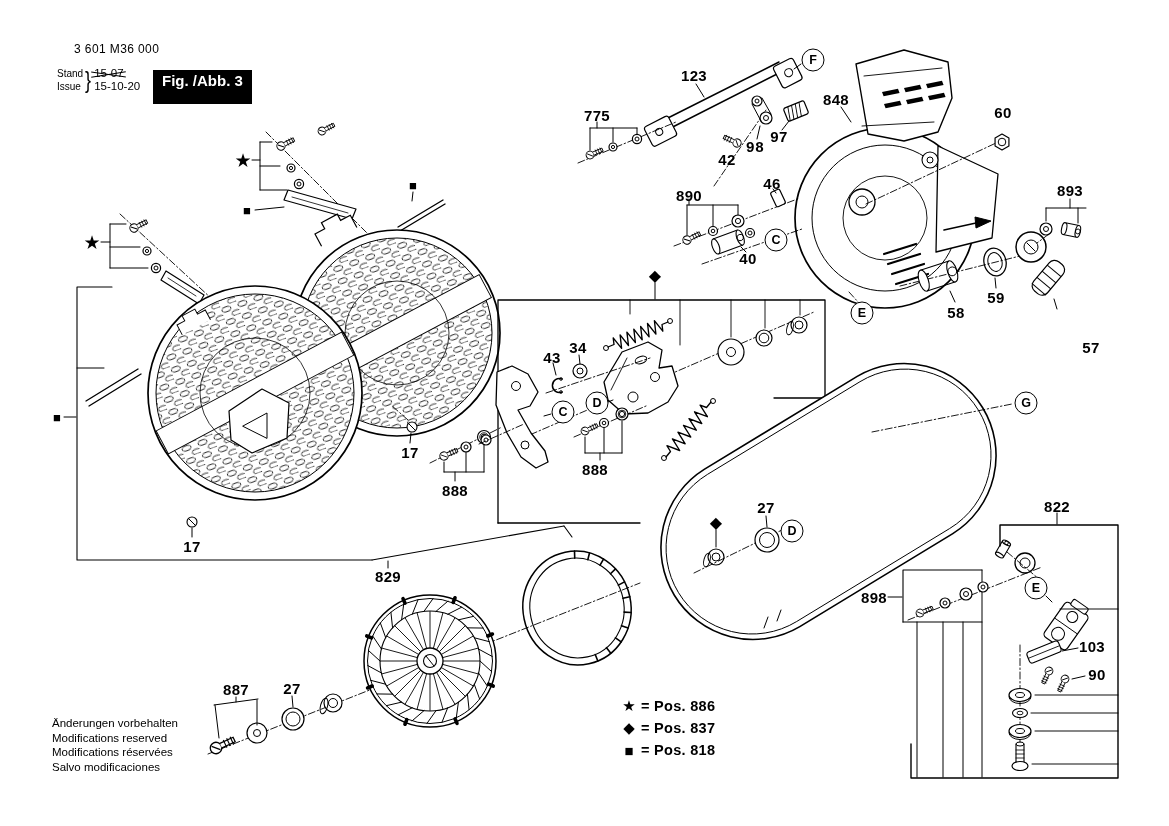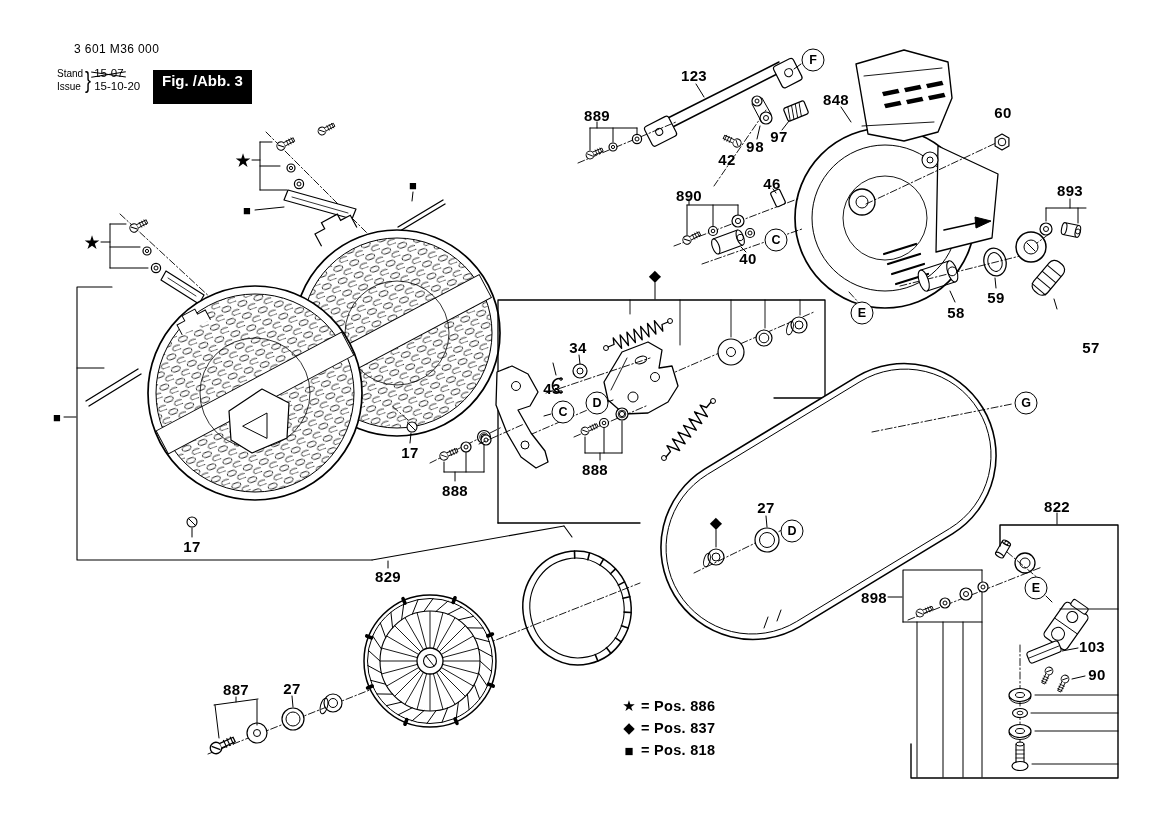--- a/index.html
+++ b/index.html
@@ -559,51 +559,57 @@
       <div>Issue</div>
     </div>
     <div class="brace">}</div>
     <div class="datevals">
       <div><span class="struck">15-07</span></div>
       <div>15-10-20</div>
     </div>
   </div>
   <div id="figure-box">Fig. /Abb. 3</div>
 
+  <div id="footer-notes">
+      <div>Änderungen vorbehalten</div>
+      <div>Modifications reserved</div>
+      <div>Modifications réservées</div>
+      <div>Salvo modificaciones</div>
+    </div>
 
   <div id="legend">
       <div class="legend-row">
         <span class="legend-symbol">★</span>
         <span class="legend-text">= Pos. 886</span>
       </div>
       <div class="legend-row">
         <span class="legend-symbol">◆</span>
         <span class="legend-text">= Pos. 837</span>
       </div>
       <div class="legend-row">
         <span class="legend-symbol">■</span>
         <span class="legend-text">= Pos. 818</span>
       </div>
     </div>
 
 <div class="plabel" style="left: 694px; top: 75px;">123</div>
-    <div class="plabel" style="left: 597px; top: 115px;">889</div>
+    <div class="plabel" style="left: 597px; top: 115px;">775</div>
     <div class="plabel" style="left: 779px; top: 136px; text-align: right;">97</div>
     <div class="plabel" style="left: 755px; top: 148px; font-family: Liberation Mono, monospace;">98</div>
     <div class="plabel" style="left: 727px; top: 159px;">42</div>
     <div class="plabel" style="left: 836px; top: 99px;">848</div>
     <div class="plabel" style="left: 1003px; top: 112px;">60</div>
     <div class="plabel" style="left: 689px; top: 195px;">890</div>
     <div class="plabel" style="left: 772px; top: 183px;">46</div>
     <div class="plabel" style="left: 748px; top: 258px;">40</div>
     <div class="plabel" style="left: 1070px; top: 190px;">893</div>
     <div class="plabel" style="left: 996px; top: 297px;">59</div>
     <div class="plabel" style="left: 956px; top: 312px;">58</div>
     <div class="plabel" style="left: 1091px; top: 318px; margin-top: 29px;">57</div>
-    <div class="plabel" style="left: 552px; top: 357px; margin-top: 31px;">43</div>
+    <div class="plabel" style="left: 552px; top: 357px;">43</div>
     <div class="plabel" style="left: 578px; top: 347px;">34</div>
     <div class="plabel" style="left: 595px; top: 469px;">888</div>
     <div class="plabel" style="left: 455px; top: 490px;">888</div>
     <div class="plabel" style="left: 410px; top: 452px;">17</div>
     <div class="plabel" style="left: 192px; top: 546px;">17</div>
     <div class="plabel" style="left: 388px; top: 576px;">829</div>
     <div class="plabel" style="left: 236px; top: 689px;">887</div>
     <div class="plabel" style="left: 292px; top: 688px;">27</div>
     <div class="plabel" style="left: 766px; top: 507px;">27</div>
     <div class="plabel" style="left: 874px; top: 597px;">898</div>

